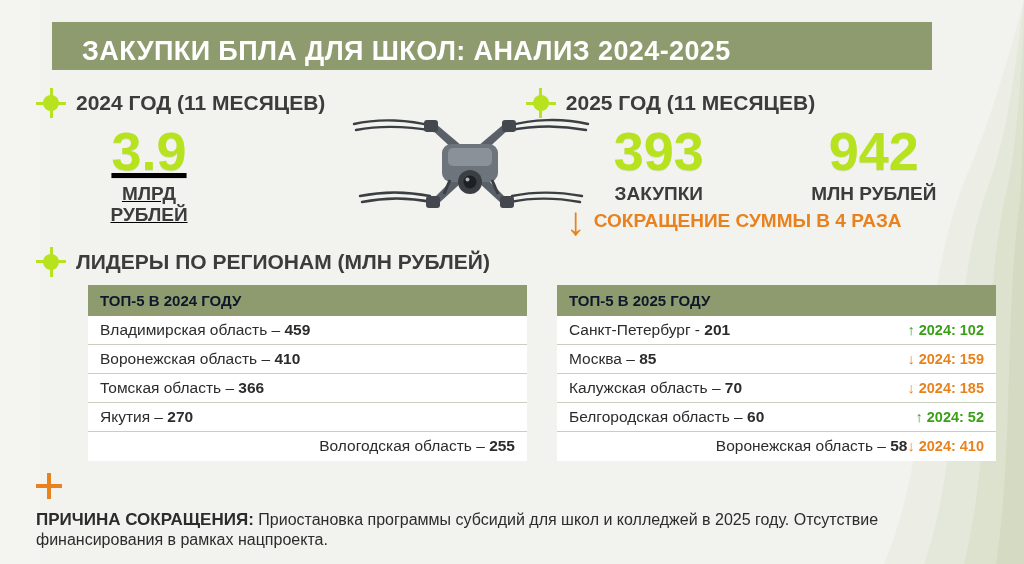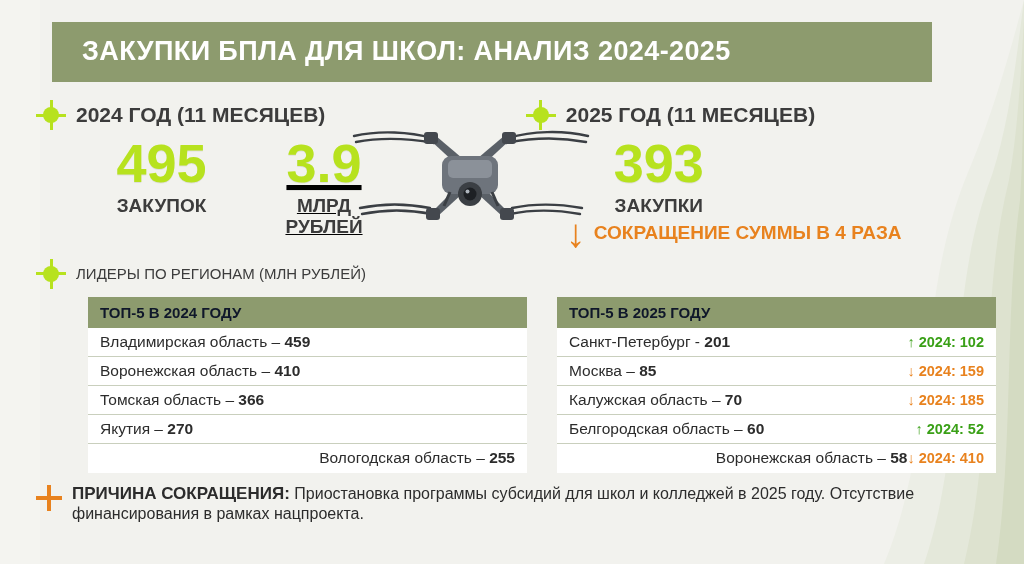--- a/index.html
+++ b/index.html
@@ -38,21 +38,21 @@
     z-index: 2;
     width: 1024px;
     height: 564px;
     padding: 22px 28px 10px 28px;
   }
 
   
   .title-bar {
     background: #8d9b6e;
     margin: 0 4px 0 24px;
-    padding: 14px 26px 15px 30px;
+    padding: 14px 26px 3px 30px;
     width: 880px;
   }
   .title-bar h1 {
     margin: 0;
     color: #ffffff;
     font-size: 27px;
     font-weight: bold;
     letter-spacing: 0.4px;
     white-space: nowrap;
   }
@@ -168,22 +168,22 @@
 
   
   .leaders-head {
     display: flex;
     align-items: center;
     gap: 10px;
     margin-top: 14px;
     padding-left: 8px;
   }
   .leaders-head .label {
-    font-size: 15px;
-    font-weight: normal;
+    font-size: 21px;
+    font-weight: bold;
     color: #3c3c3c;
   }
 
   .tables {
     display: flex;
     gap: 30px;
     margin-top: 8px;
     padding-left: 60px;
   }
   .tbl { width: 440px; }
@@ -218,20 +218,21 @@
   .up { color: #3aa017; }
   .down { color: #e8821e; }
 
   
   .footer {
     display: flex;
     align-items: flex-start;
     gap: 10px;
     margin-top: 10px;
     padding-left: 8px;
+    flex-direction: column;
   }
   .plus {
     position: relative;
     width: 26px; height: 26px;
     flex: 0 0 26px;
     margin-top: 2px;
   }
   .plus .h { position: absolute; left: 0; top: 11px; width: 26px; height: 4px; background: #e8821e; }
   .plus .v { position: absolute; top: 0; left: 11px; height: 26px; width: 4px; background: #e8821e; }
   .footer .reason-label {
@@ -312,24 +313,20 @@
     <div class="year-col">
       <div class="year-head">
         <span class="marker">
           <span class="hbar"></span>
             <span class="vbar"></span>
             <span class="dot"></span>
         </span>
         <span class="label">2024 ГОД (11 МЕСЯЦЕВ)</span>
       </div>
       <div class="stats">
-        <div class="stat s1">
-          <div class="num">495</div>
-          <div class="cap">ЗАКУПОК</div>
-        </div>
         <div class="stat s2">
           <div class="num">3.9</div>
           <div class="cap">МЛРД
 РУБЛЕЙ</div>
         </div>
       </div>
     </div>
 
     <div class="year-col right">
       <div class="year-head">
@@ -337,20 +334,24 @@
           <span class="hbar"></span>
             <span class="vbar"></span>
             <span class="dot"></span>
         </span>
         <span class="label">2025 ГОД (11 МЕСЯЦЕВ)</span>
       </div>
       <div class="stats">
         <div class="stat r1">
           <div class="num">393</div>
           <div class="cap">ЗАКУПКИ</div>
+        </div>
+        <div class="stat r2">
+          <div class="num">942</div>
+          <div class="cap">МЛН РУБЛЕЙ</div>
         </div>
       </div>
       <div class="reduction">
         <span class="arrow">↓</span>
         <span class="txt">СОКРАЩЕНИЕ СУММЫ В 4 РАЗА</span>
       </div>
     </div>
   </div>
 
   <div class="leaders-head">

